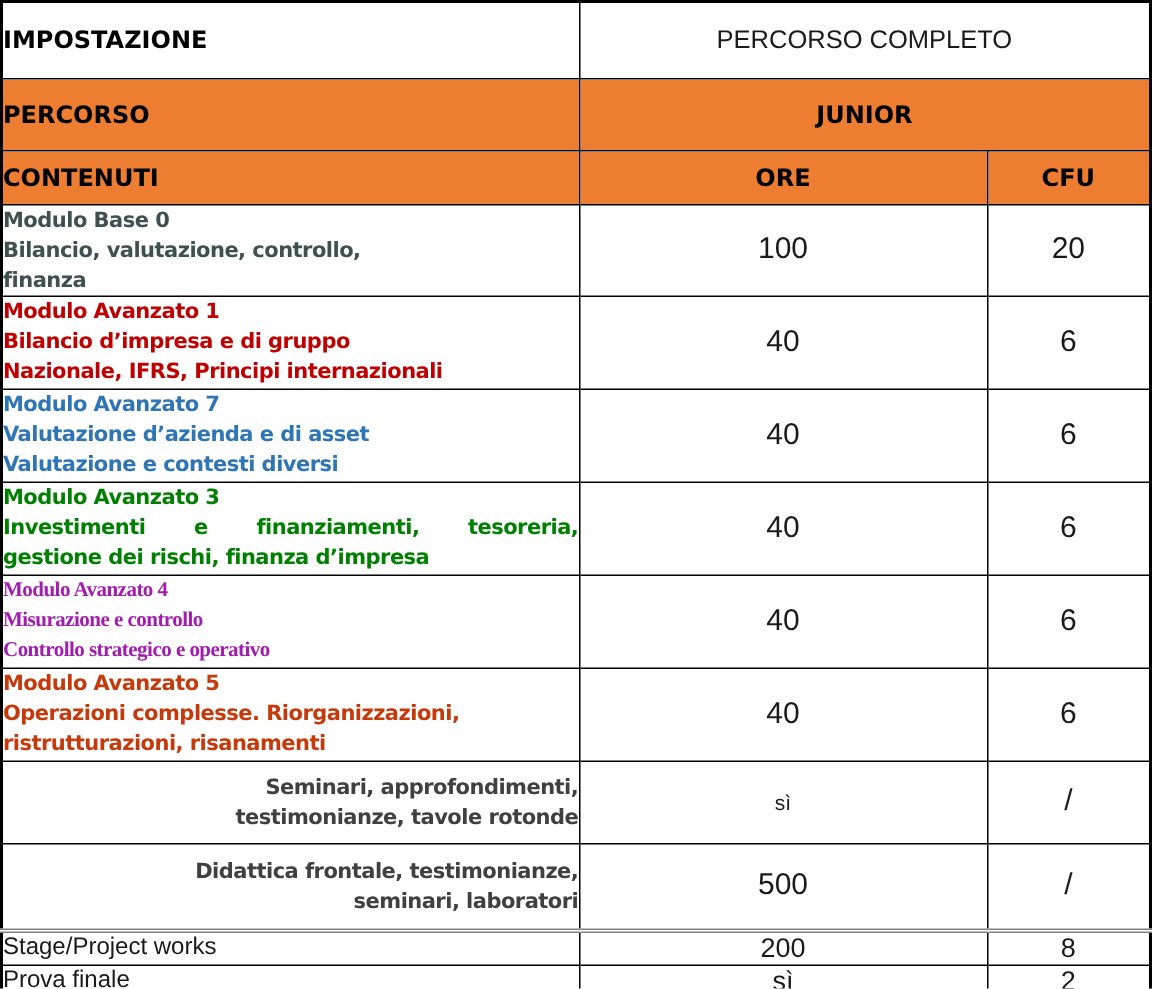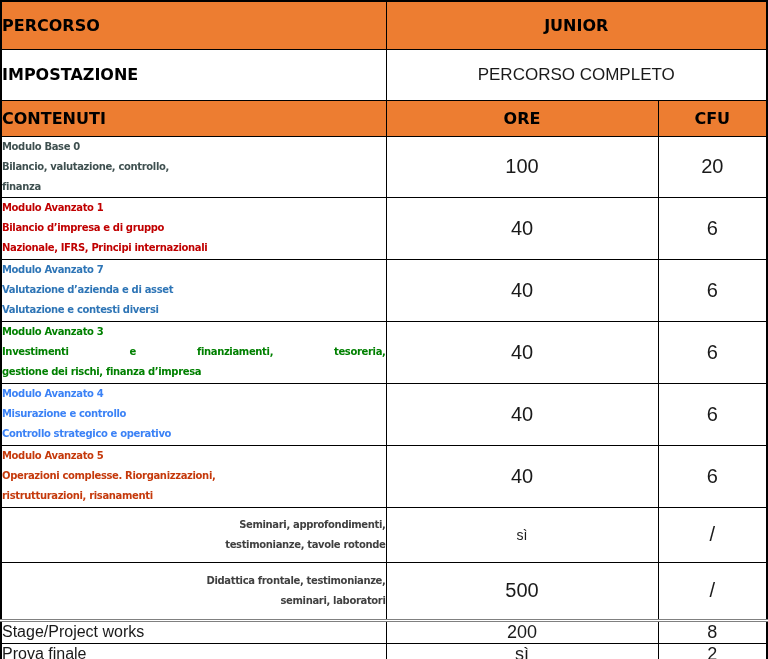--- a/index.html
+++ b/index.html
@@ -56,21 +56,21 @@
     background: #ffffff;
   }
 
   
   td.content-cell {
     vertical-align: middle;
     padding: 2px 4px 2px 6px;
   }
   .line {
     font-weight: bold;
-    font-size: 10px;
+    font-size: 14px;
     line-height: 20px;
     letter-spacing: -0.35px;
     white-space: nowrap;
   }
   .line.justify {
     white-space: normal;
     text-align: justify;
     text-align-last: justify;
   }
   td.val-cell {
@@ -80,21 +80,21 @@
     font-size: 20px;
     color: #1a1a1a;
   }
   td.val-cell.small { font-size: 14px; }
 
   
   .c-base  .line { color: #3F5050; }
   .c-av1   .line { color: #C00000; }
   .c-av2   .line { color: #2E75B6; }
   .c-av3   .line { color: #008000; }
-  .c-av4   .line { color: #3b82f6; }
+  .c-av4   .line { color: #a21caf; font-family: Liberation Serif, serif; }
   .c-av5   .line { color: #C5390B; }
   .c-gray  .line { color: #404040; text-align: right; }
 
   
   tr.plain td.content-cell { vertical-align: middle; }
   tr.plain .line {
     font-weight: normal;
     font-family: "Liberation Sans", sans-serif;
     font-size: 16px;
     letter-spacing: 0;
@@ -111,28 +111,28 @@
 
 <div class="page">
   <table class="percorso-table">
     <colgroup>
       <col class="col-content">
       <col class="col-ore">
       <col class="col-cfu">
     </colgroup>
 
     <tbody>
-        <tr style="height:48px">
+        <tr style="height:51px">
+      <td class="impostazione-label">IMPOSTAZIONE</td>
+      <td class="impostazione-value" colspan="2">PERCORSO COMPLETO</td>
+    </tr>
+
+    <tr style="height:48px">
       <td class="orange hcell h-left">PERCORSO</td>
       <td class="orange hcell h-center" colspan="2">JUNIOR</td>
-    </tr>
-
-    <tr style="height:51px">
-      <td class="impostazione-label">IMPOSTAZIONE</td>
-      <td class="impostazione-value" colspan="2">PERCORSO COMPLETO</td>
     </tr>
 
     <tr style="height:36px">
       <td class="orange hcell h-left">CONTENUTI</td>
       <td class="orange hcell h-center">ORE</td>
       <td class="orange hcell h-center">CFU</td>
     </tr>
 
     <tr class="c-base" style="height:61px">
       <td class="content-cell">

